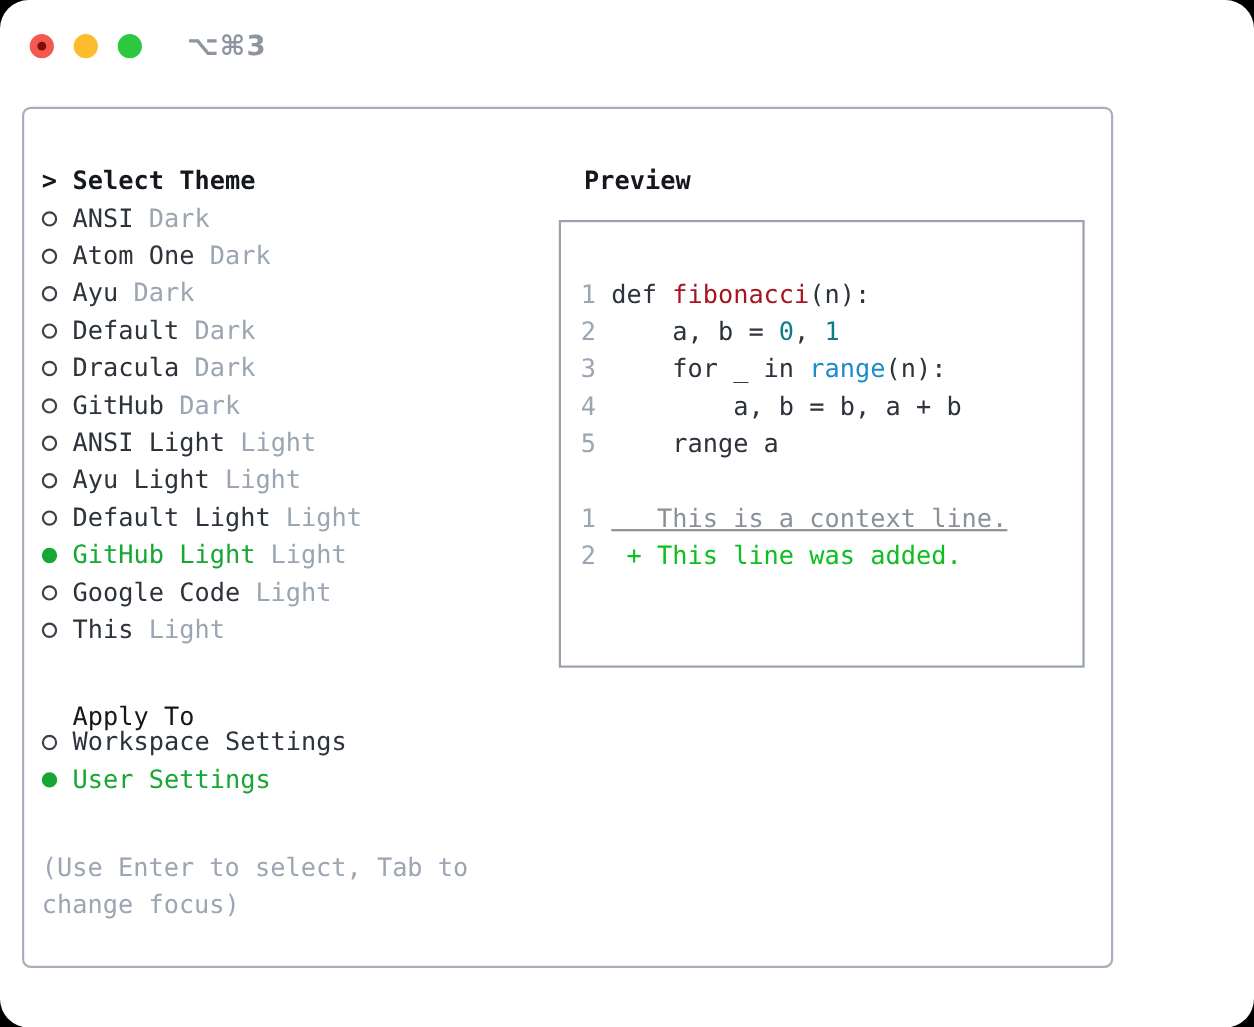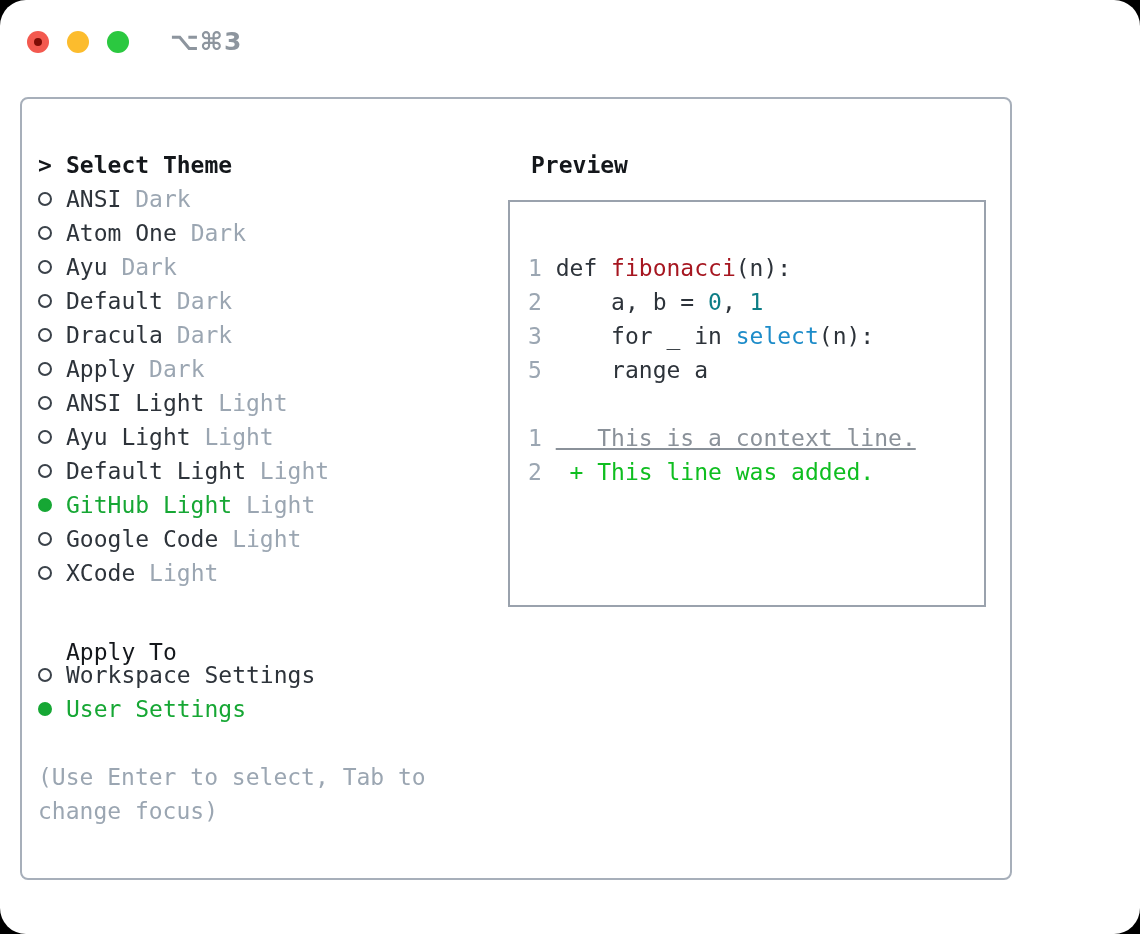--- a/index.html
+++ b/index.html
@@ -33,21 +33,21 @@
   .prompt{font-weight:bold;color:var(--heading-black);}
   .hdr{font-weight:bold;color:var(--heading-black);white-space:pre;}
   .hdr2{color:var(--heading-black);white-space:pre;margin-top:22px;}
   .circle{width:14px;height:14px;box-sizing:border-box;border:2px solid var(--radio-outline);
           border-radius:50%;}
   .circle.filled{background:var(--accent-green);border-color:var(--accent-green);}
   .t-name{color:var(--text-dark);white-space:pre;}
   .t-name.selected{color:var(--accent-green);}
   .t-var{color:var(--muted-gray);white-space:pre;}
   .spacer{height:34px;}
-  .hint{color:var(--muted-gray);}
+  .hint{color:var(--muted-gray);margin-top:12px;}
   .preview-title{position:absolute;left:478px;top:49px;font-size:23px;line-height:34px;
                  font-weight:bold;color:var(--heading-black);margin-left:31px;}
   .preview-box{position:absolute;left:486px;top:101px;width:478px;height:407px;
                box-sizing:border-box;border:2px solid var(--border-preview);
                padding:49px 0 0 18px;overflow:hidden;}
   .cline{white-space:pre;height:34px;line-height:34px;font-size:23px;color:var(--code-default);}
   .lno{color:var(--line-number);}
   .tk-d{color:var(--code-default);}
   .tk-fn{color:var(--code-function-red);}
   .tk-num{color:var(--code-number-teal);}
@@ -74,27 +74,27 @@
       <div class="row">
         <span class="slot prompt">&gt;</span>
         <span class="hdr">Select Theme</span>
       </div>
       <div>
           <div class="row"><span class="slot"><span class="circle"></span></span><span class="t-name">ANSI</span><span class="t-var"> Dark</span></div>
           <div class="row"><span class="slot"><span class="circle"></span></span><span class="t-name">Atom One</span><span class="t-var"> Dark</span></div>
           <div class="row"><span class="slot"><span class="circle"></span></span><span class="t-name">Ayu</span><span class="t-var"> Dark</span></div>
           <div class="row"><span class="slot"><span class="circle"></span></span><span class="t-name">Default</span><span class="t-var"> Dark</span></div>
           <div class="row"><span class="slot"><span class="circle"></span></span><span class="t-name">Dracula</span><span class="t-var"> Dark</span></div>
-          <div class="row"><span class="slot"><span class="circle"></span></span><span class="t-name">Apply</span><span class="t-var"> Dark</span></div>
+          <div class="row"><span class="slot"><span class="circle"></span></span><span class="t-name">GitHub</span><span class="t-var"> Dark</span></div>
           <div class="row"><span class="slot"><span class="circle"></span></span><span class="t-name">ANSI Light</span><span class="t-var"> Light</span></div>
           <div class="row"><span class="slot"><span class="circle"></span></span><span class="t-name">Ayu Light</span><span class="t-var"> Light</span></div>
           <div class="row"><span class="slot"><span class="circle"></span></span><span class="t-name">Default Light</span><span class="t-var"> Light</span></div>
           <div class="row"><span class="slot"><span class="circle filled"></span></span><span class="t-name selected">GitHub Light</span><span class="t-var"> Light</span></div>
           <div class="row"><span class="slot"><span class="circle"></span></span><span class="t-name">Google Code</span><span class="t-var"> Light</span></div>
-          <div class="row"><span class="slot"><span class="circle"></span></span><span class="t-name">XCode</span><span class="t-var"> Light</span></div>
+          <div class="row"><span class="slot"><span class="circle"></span></span><span class="t-name">This</span><span class="t-var"> Light</span></div>
         </div>
       <div class="spacer"></div>
       <div class="row">
         <span class="slot"></span>
         <span class="hdr2">Apply To</span>
       </div>
       <div>
           <div class="row"><span class="slot"><span class="circle"></span></span><span class="t-name">Workspace Settings</span></div>
           <div class="row"><span class="slot"><span class="circle filled"></span></span><span class="t-name selected">User Settings</span></div>
         </div>
@@ -102,20 +102,21 @@
       <div class="hint">
         <div>(Use Enter to select, Tab to</div>
         <div>change focus)</div>
       </div>
     </div>
 
     <div class="preview-title">Preview</div>
     <div class="preview-box" id="preview-lines">
         <div class="cline"><span class="lno">1</span> <span class="tk-d">def </span><span class="tk-fn">fibonacci</span><span class="tk-d">(n):</span></div>
         <div class="cline"><span class="lno">2</span> <span class="tk-d">    a, b = </span><span class="tk-num">0</span><span class="tk-d">, </span><span class="tk-num">1</span></div>
-        <div class="cline"><span class="lno">3</span> <span class="tk-d">    for _ in </span><span class="tk-bi">select</span><span class="tk-d">(n):</span></div>
+        <div class="cline"><span class="lno">3</span> <span class="tk-d">    for _ in </span><span class="tk-bi">range</span><span class="tk-d">(n):</span></div>
+        <div class="cline"><span class="lno">4</span> <span class="tk-d">        a, b = b, a + b</span></div>
         <div class="cline"><span class="lno">5</span> <span class="tk-d">    range a</span></div>
         <div class="cline"><span class="lno"></span> </div>
         <div class="cline"><span class="lno">1</span> <span class="tk-ctx">   This is a context line.</span></div>
         <div class="cline"><span class="lno">2</span> <span class="tk-add"> + This line was added.</span></div>
       </div>
   </div>
 </div>
 
 </body></html>

